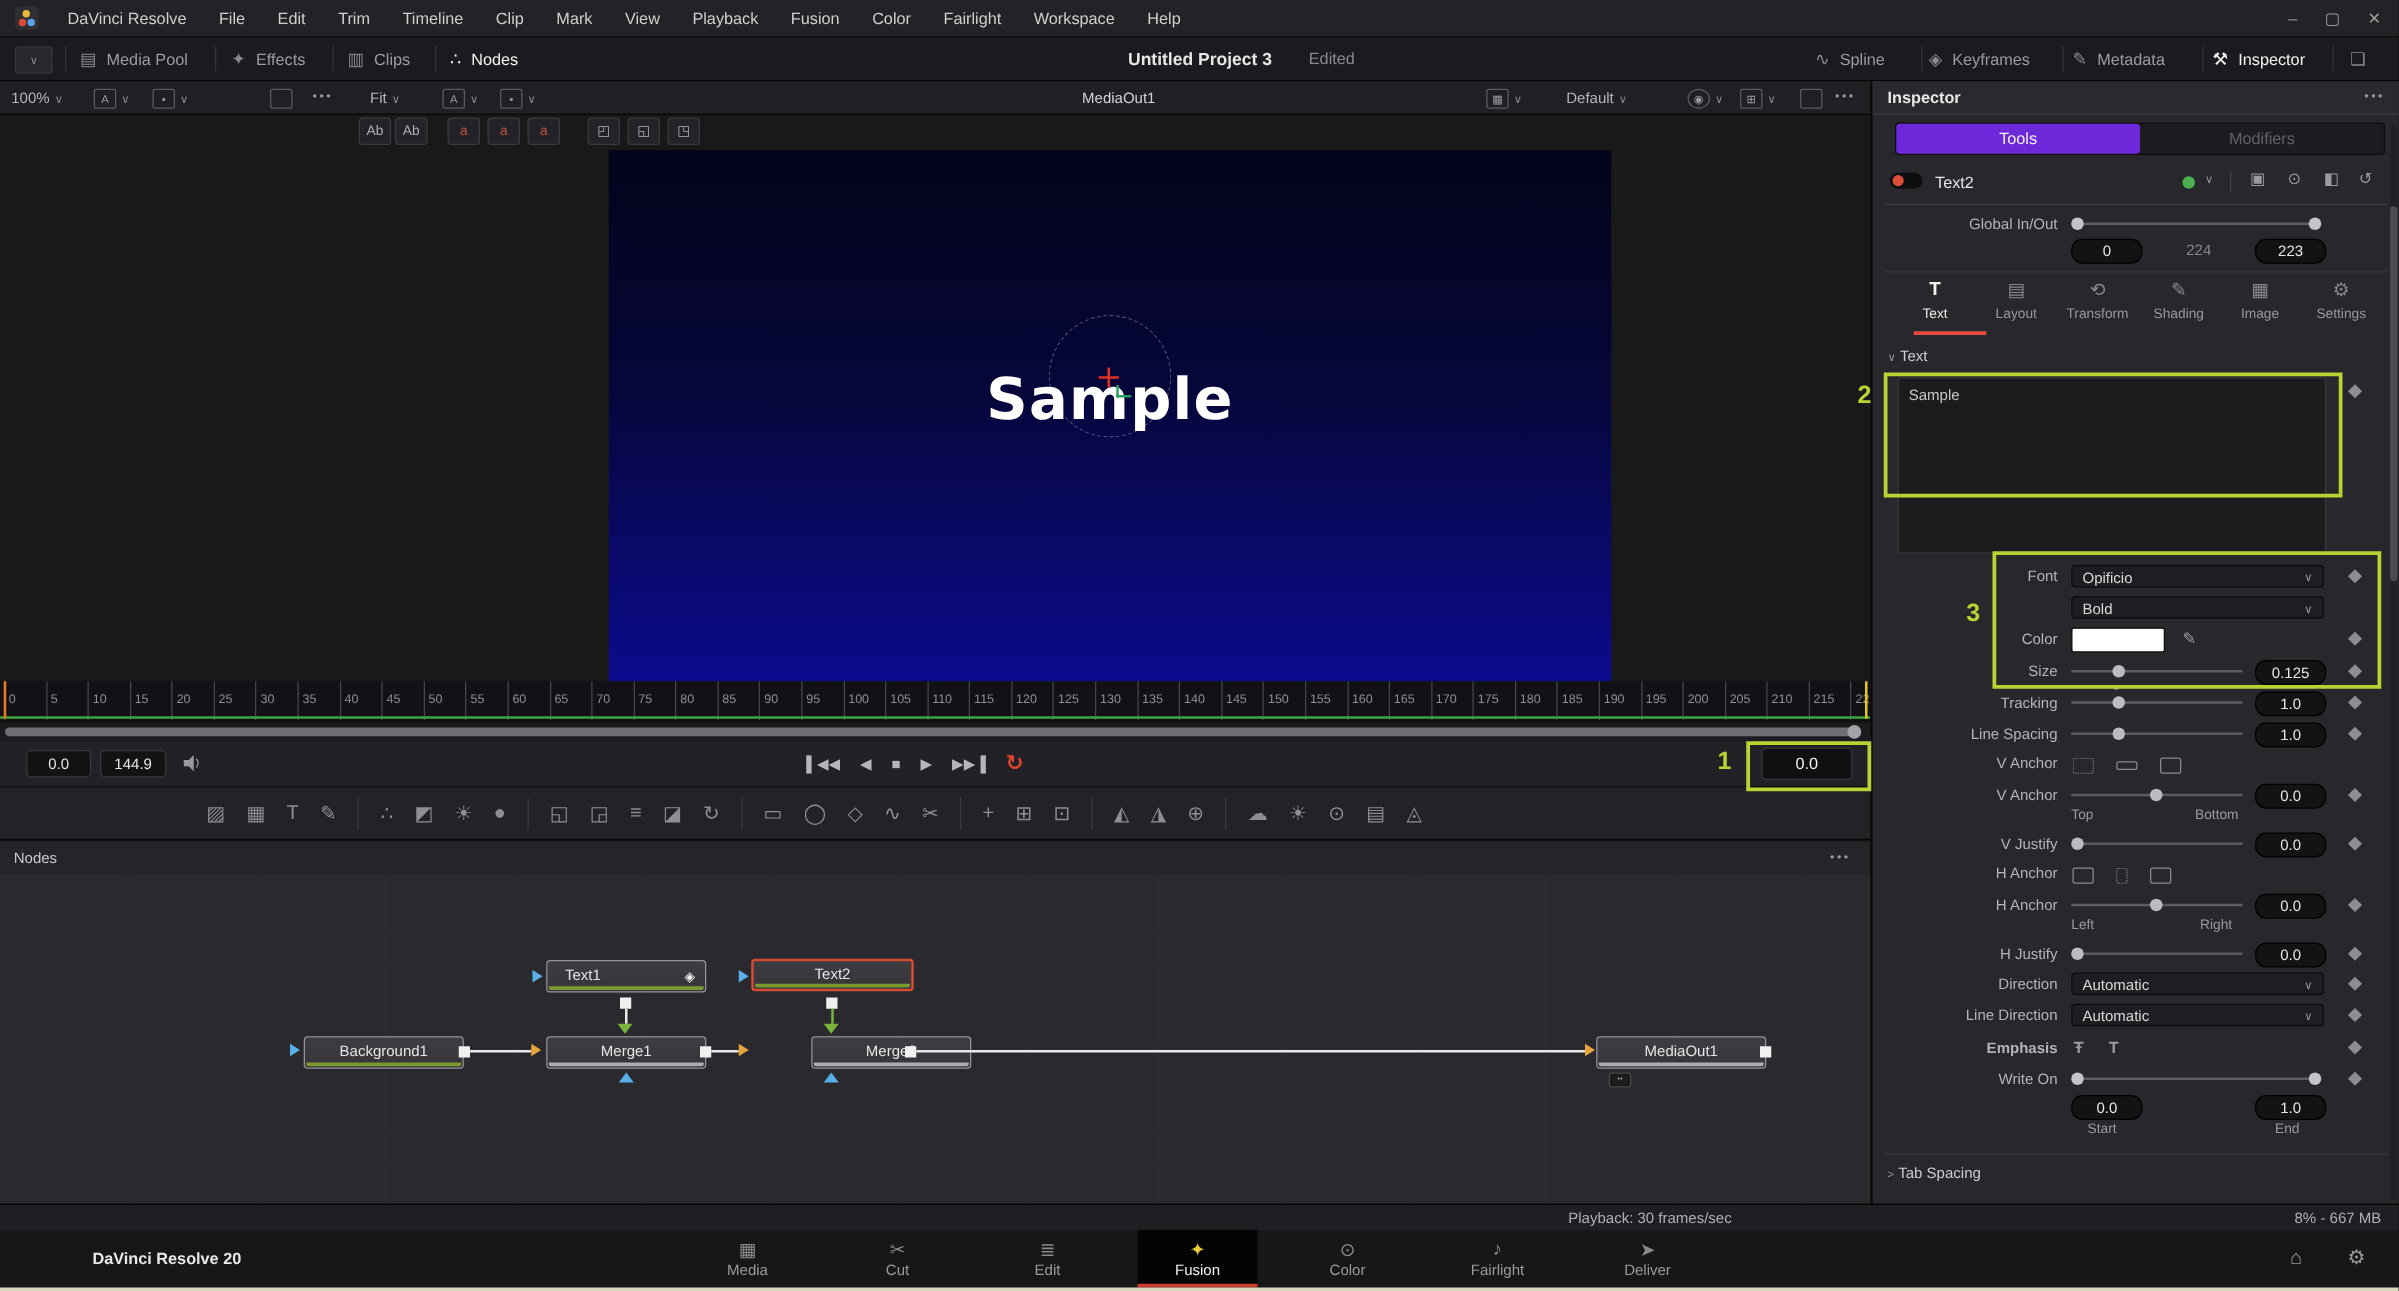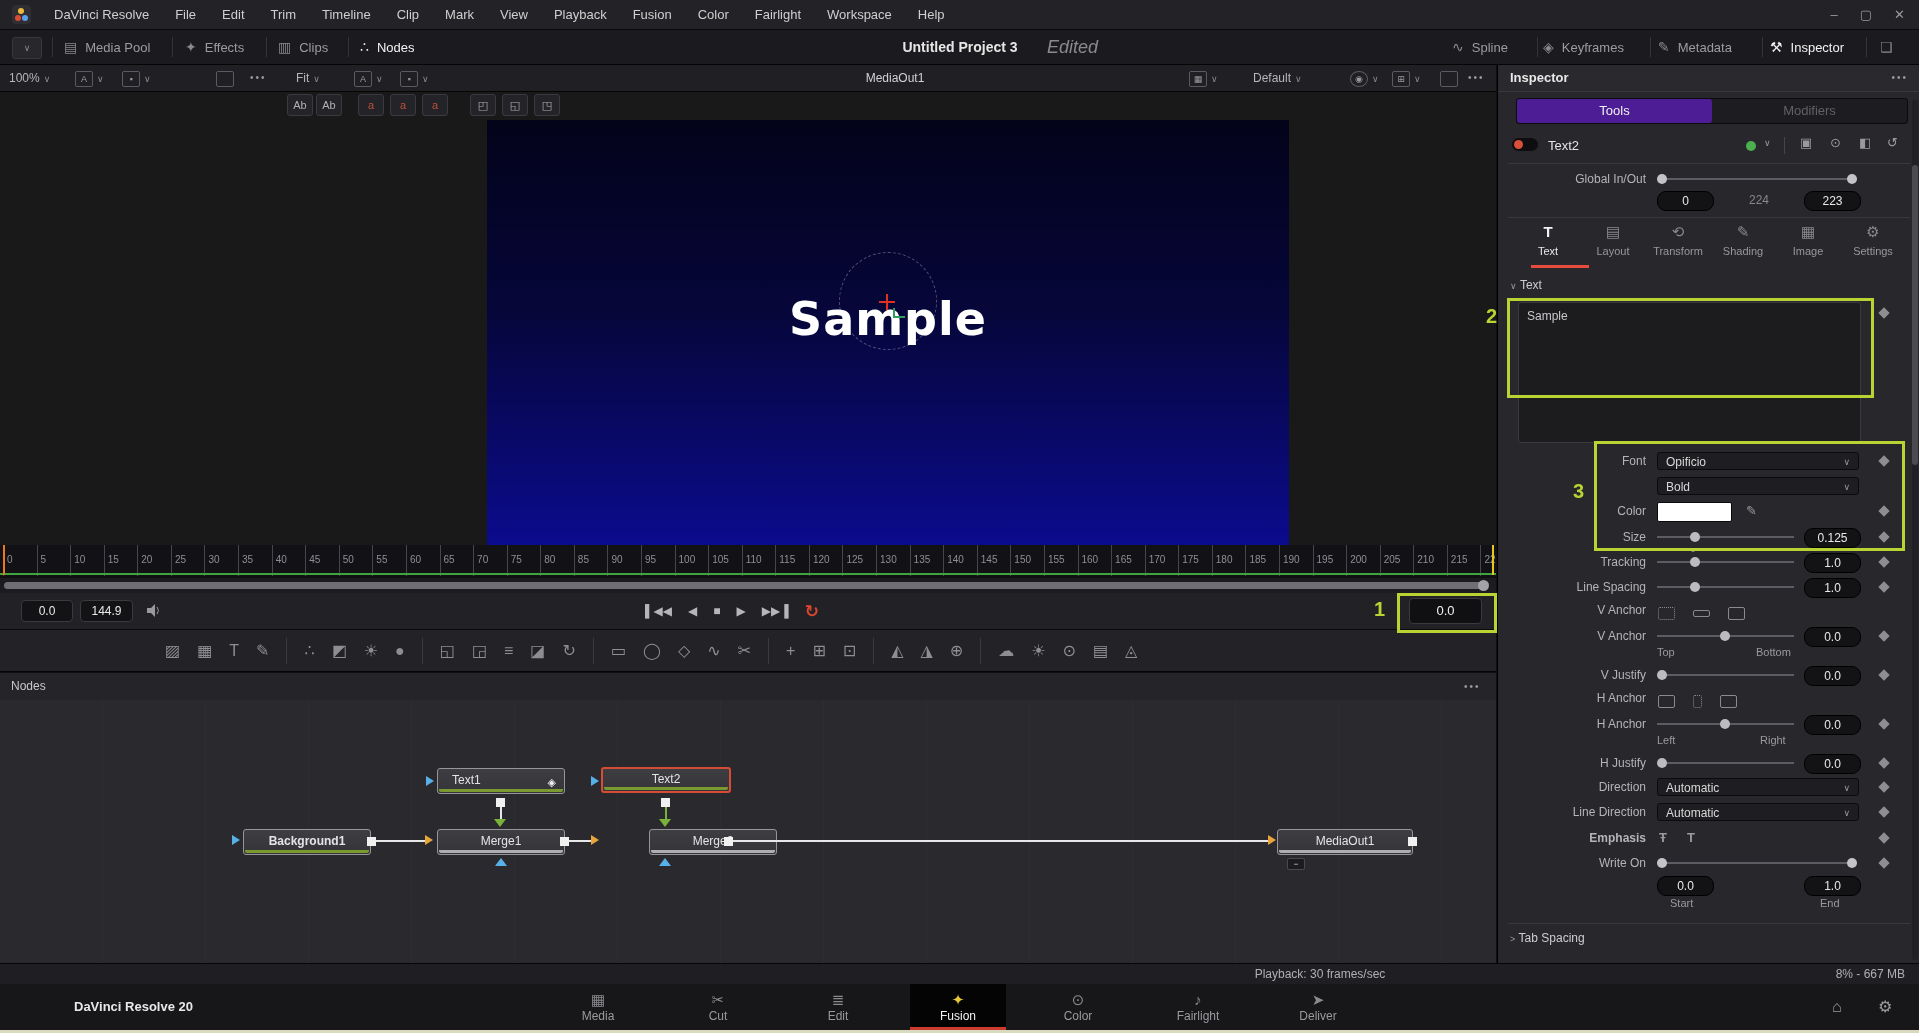--- a/index.html
+++ b/index.html
@@ -14,34 +14,34 @@
   .menu-item{font-size:13px;color:#cfcfcf;padding:0 13px;line-height:29px;cursor:default;}
   .winbtns{margin-left:auto;display:flex;gap:22px;padding-right:14px;color:#9a9a9a;font-size:13px;}
   
   #topbar{left:0;top:30px;width:1919px;height:34px;background:#1b1b1f;border-bottom:1px solid #050505;}
   .tb-btn{position:absolute;top:0;height:34px;display:flex;align-items:center;gap:8px;font-size:13px;color:#9c9ca0;}
   .tb-btn .g{font-size:14px;color:#8a8a8e;}
   .tb-btn.active{color:#f2f2f2;} .tb-btn.active .g{color:#f2f2f2;}
   .tb-div{position:absolute;top:7px;width:1px;height:20px;background:#333338;}
   .smallbox{position:absolute;left:12px;top:7px;width:28px;height:20px;background:#27272c;border:1px solid #37373c;border-radius:3px;color:#8a8a8e;font-size:9px;text-align:center;line-height:20px;}
   #proj-title{position:absolute;top:0;left:870px;width:180px;line-height:34px;text-align:center;font-size:14px;font-weight:bold;color:#e6e6e6;}
-  #proj-edited{position:absolute;top:0;left:1047px;line-height:34px;font-size:18px;color:#8a8a8e;font-style:italic;}
+  #proj-edited{position:absolute;top:0;left:1047px;line-height:34px;font-size:13px;color:#8a8a8e;}
   
   #viewbar{left:0;top:65px;width:1496px;height:26px;background:#202024;border-bottom:1px solid #050505;}
   .vb{position:absolute;top:0;height:26px;line-height:26px;font-size:12px;color:#b6b6ba;}
   .vb .chv{font-size:9px;color:#8a8a8e;margin-left:4px;}
   .mini{display:inline-block;width:16px;height:14px;border:1px solid #5a5a60;border-radius:2px;font-size:9px;line-height:14px;text-align:center;color:#9a9a9e;vertical-align:middle;}
   
   #inspector{left:1497px;top:65px;width:422px;height:898px;background:#28282c;border-left:1px solid #000;}
   #insp-head{position:absolute;left:0;top:0;width:100%;height:26px;background:#2a2a2e;border-bottom:1px solid #39393d;}
   #insp-head .t{position:absolute;left:12px;line-height:26px;font-size:13px;font-weight:bold;color:#e8e8e8;}
   .dots{color:#9a9a9e;letter-spacing:2px;font-size:10px;}
   #insp-tabs{position:absolute;left:18px;top:33px;width:390px;height:24px;background:#1d1d21;border:1px solid #0c0c0e;border-radius:3px;display:flex;}
   #insp-tabs .itab{flex:1;text-align:center;line-height:24px;font-size:13px;color:#606066;}
-  #insp-tabs .itab.on{background:#4c1d95;color:#f0f0f0;border-radius:3px;}
+  #insp-tabs .itab.on{background:#6d28d9;color:#f0f0f0;border-radius:3px;}
   .irow{position:absolute;left:0;width:422px;height:18px;}
   .ilab{position:absolute;left:0;top:0;width:148px;text-align:right;color:#b4b4b8;font-size:12px;line-height:18px;}
   .ival{position:absolute;left:306px;top:0;width:55px;height:18px;background:#131315;border:1px solid #000;border-radius:9px;color:#e8e8e8;font-size:12px;text-align:center;line-height:18px;}
   .ival.l{left:159px;}
   .dd{position:absolute;left:159px;top:0;width:202px;height:18px;background:#1e1e22;border:1px solid #0b0b0d;border-radius:3px;color:#d8d8d8;font-size:12px;line-height:18px;padding-left:8px;box-sizing:border-box;}
   .dd .chv{position:absolute;right:8px;font-size:9px;color:#9a9a9e;}
   .slid{position:absolute;left:159px;top:0;width:137px;height:18px;}
   .slid:before{content:"";position:absolute;left:0;right:0;top:8px;height:2px;background:#5c5c62;}
   .thumb{position:absolute;top:4px;width:10px;height:10px;border-radius:50%;background:#bcbcc0;}
   .dia{position:absolute;left:382px;top:5px;width:8px;height:8px;background:#8e8e92;transform:rotate(45deg);}
@@ -384,21 +384,21 @@
   </div>
 
   <div class="outsq" style="left:496px;top:98px;"></div>
   <div class="wire" style="left:500px;top:107px;width:2px;height:12px;"></div>
   <div class="dnarrow" style="left:494px;top:119px;"></div>
   <div class="outsq" style="left:661px;top:98px;"></div>
   <div class="wire" style="left:665px;top:107px;width:2px;height:12px;background:#7ab33c;"></div>
   <div class="dnarrow" style="left:659px;top:119px;"></div>
 
   <div class="inarrow" style="left:232px;top:135px;"></div>
-  <div class="fnode" style="left:243px;top:129px;width:128px;font-weight:bold;">
+  <div class="fnode" style="left:243px;top:129px;width:128px;">
     <span>Background1</span>
     <div class="bbar green"></div>
   </div>
   <div class="outsq" style="left:367px;top:137px;"></div>
   <div class="wire" style="left:376px;top:140px;width:49px;height:2px;"></div>
   <div class="inarrow yel" style="left:425px;top:135px;"></div>
 
   <div class="fnode" style="left:437px;top:129px;width:128px;">
     <span>Merge1</span>
     <div class="bbar gray"></div>

